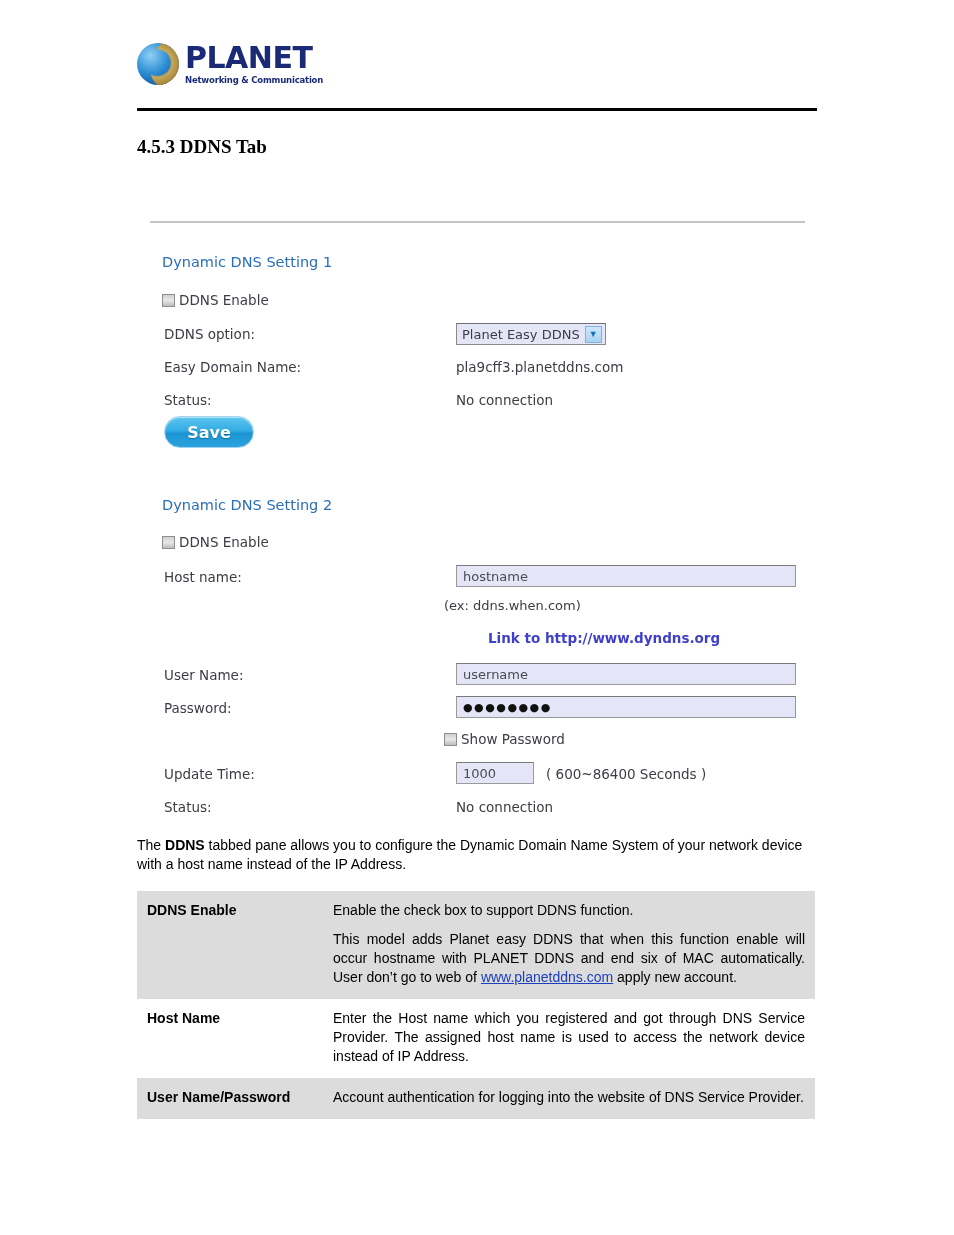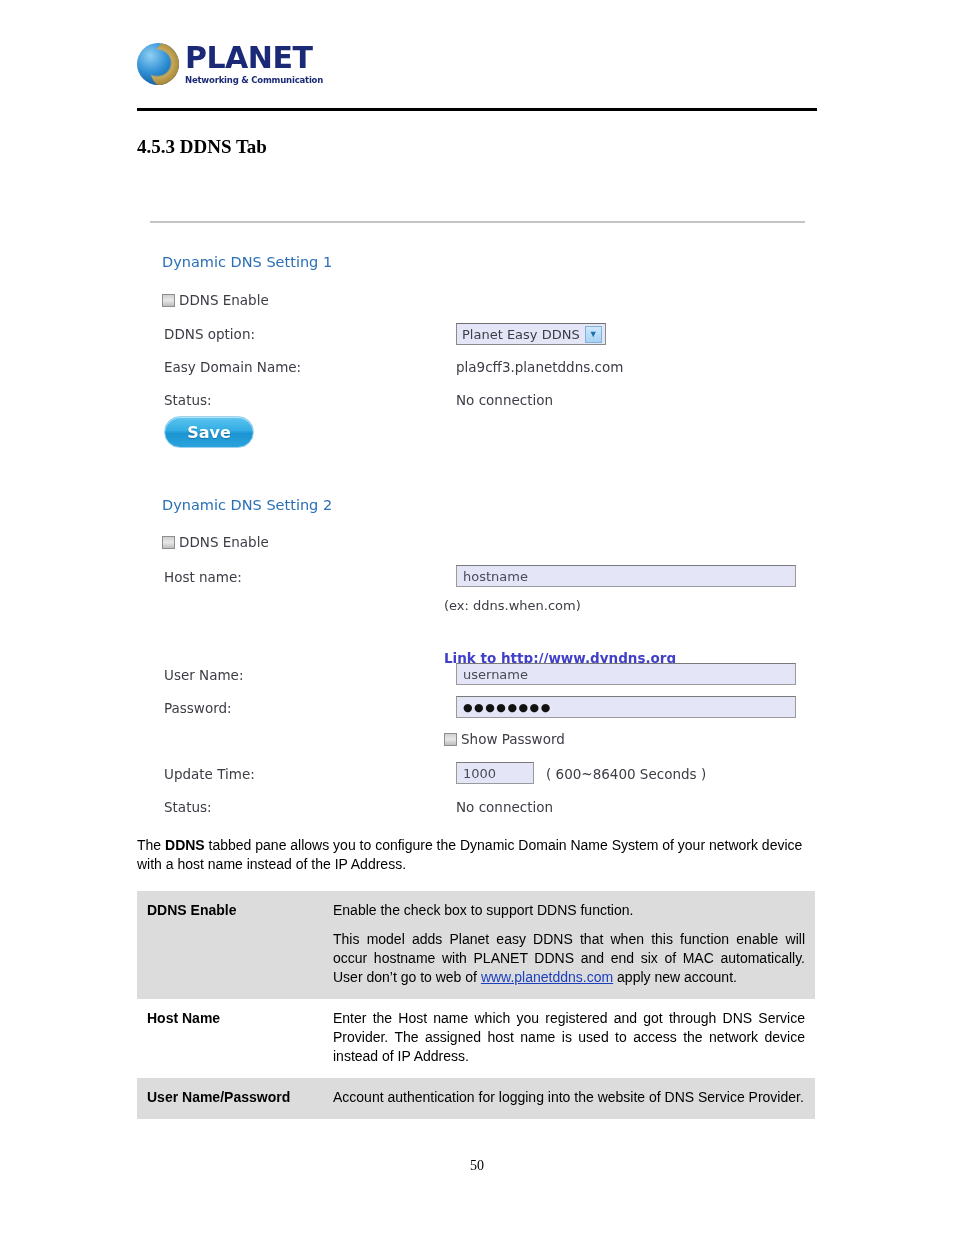--- a/index.html
+++ b/index.html
@@ -447,21 +447,21 @@
       <span class="check-label">DDNS Enable</span>
     </div>
 
     <div class="frow" style="top:385px;">
       <span class="flabel">Host name:</span>
       <span class="text-input wide" style="top:-2px;">hostname</span>
     </div>
 
     <div class="hint" style="top:416px;">(ex: ddns.when.com)</div>
 
-    <div class="link-line" style="top:468px;">Link to http://www.dyndns.org</div>
+    <div class="link-line" style="top:448px;margin-left:44px;">Link to http://www.dyndns.org</div>
 
     <div class="frow" style="top:516px;">
       <span class="flabel">Password:</span>
       <span class="text-input wide dots" style="top:-2px;">●●●●●●●●</span>
     </div>
 
     <div class="frow" style="top:483px;">
       <span class="flabel">User Name:</span>
       <span class="text-input wide" style="top:-2px;">username</span>
     </div>
@@ -505,15 +505,14 @@
       </tr>
       <tr class="shaded">
         <td class="term">User Name/Password</td>
         <td class="desc">
           <p>Account authentication for logging into the website of DNS Service Provider.</p>
         </td>
       </tr>
     </tbody>
   </table>
 
-  <div class="pagenum">50</div>
 
 </div>
 
 </body></html>

